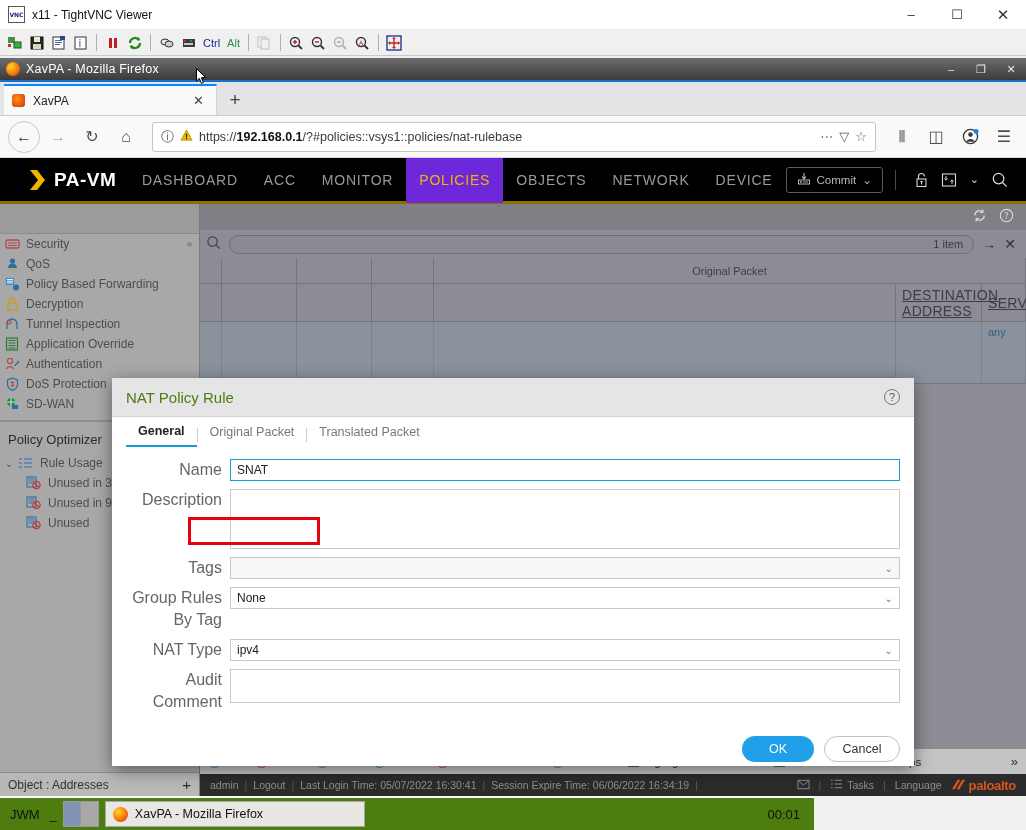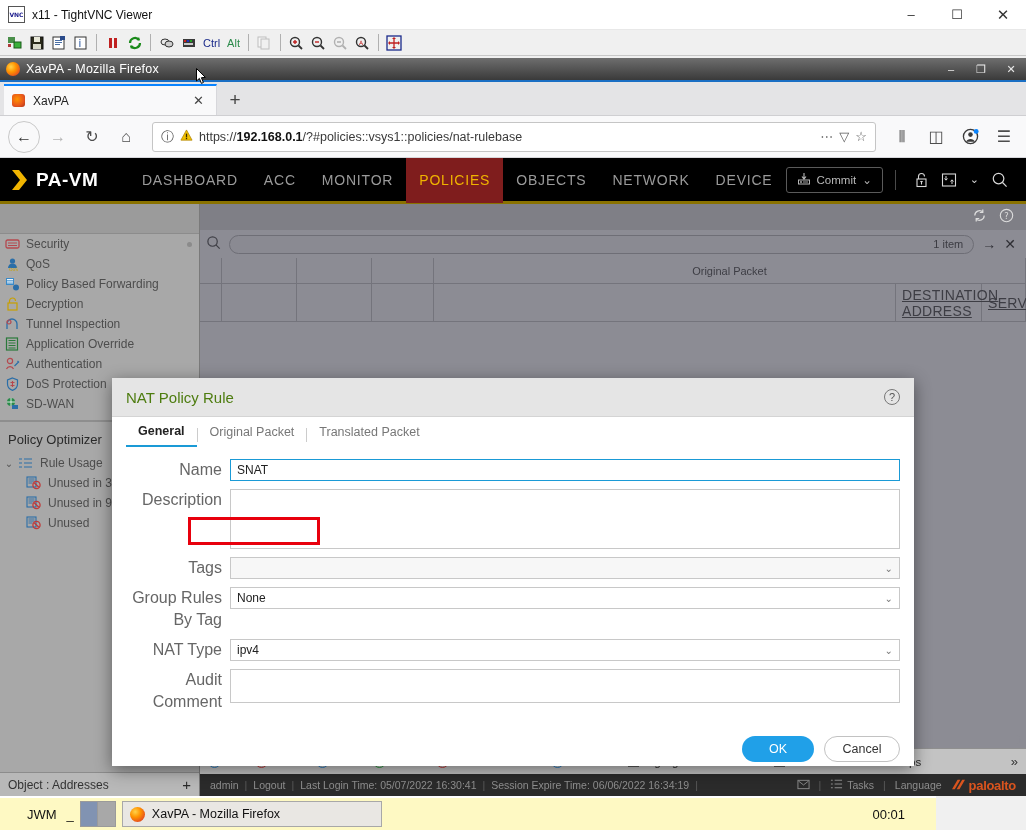--- a/index.html
+++ b/index.html
@@ -103,33 +103,33 @@
   #urlbar .ub-text b { font-weight: 700; color: #111; }
   #urlbar .ub-ic { color: #5a5a5a; font-size: 13px; flex: none; }
   #ff-navright { display: flex; align-items: center; gap: 6px; }
   #ff-navright .nav-btn { width: 28px; }
 
   
   #panos { flex: 1; display: flex; flex-direction: column; position: relative; overflow: hidden; }
 
   #panos-header {
     height: 46px; background: #000000; display: flex; align-items: center;
-    padding-left: 10px; flex: 0 0 46px; border-bottom: 3px solid #8a7200;
+    padding-left: 28px; flex: 0 0 46px; border-bottom: 3px solid #8a7200;
   }
   #panos-logo { display: flex; align-items: center; gap: 7px; width: 190px; }
   #panos-logo .logo-mark {
     width: 19px; height: 22px; position: relative;
   }
   #panos-logo .logo-text { color: #fff; font-size: 19px; font-weight: 700; letter-spacing: .5px; }
   #panos-nav { display: flex; align-items: center; height: 46px; }
   .pnav {
     height: 46px; padding: 0 13px; display: flex; align-items: center;
     color: #9a9a9a; font-size: 14px; letter-spacing: .8px;
   }
-  .pnav.active { color: #f0b400; background: #7f1d1d; }
+  .pnav.active { color: #f0b400; background: #6d28d9; }
   #panos-header-right { margin-left: auto; display: flex; align-items: center; gap: 0; padding-right: 12px; }
   #commit-btn {
     border: 1px solid #5a5a5a; border-radius: 3px; height: 26px; padding: 0 10px;
     display: flex; align-items: center; gap: 6px; color: #b9b9b9; font-size: 11.5px;
   }
   .hdr-sep { width: 1px; height: 20px; background: #4a4a4a; margin: 0 12px; }
   .hdr-ic { color: #d8d8d8; font-size: 14px; padding: 0 6px; display: flex; align-items: center; }
 
   #panos-body { flex: 1; display: flex; min-height: 0; position: relative; }
 
@@ -276,23 +276,23 @@
     font-size: 12.5px; display: flex; align-items: center; justify-content: center; border: none;
   }
   .btn-secondary {
     width: 76px; height: 26px; border-radius: 13px; background: #fff; color: #333;
     font-size: 12.5px; display: flex; align-items: center; justify-content: center;
     border: 1px solid #c2c2c2;
   }
 
   
   #taskbar {
-    position: absolute; left: 0; top: 796px; width: 936px; height: 34px;
-    background: #fef9c3; border-top: 2px solid #fff; display: flex; align-items: center;
-    padding: 0 23px; gap: 6px;
+    position: absolute; left: 0; top: 796px; width: 814px; height: 34px;
+    background: #4d7c0f; border-top: 2px solid #fff; display: flex; align-items: center;
+    padding: 0 6px; gap: 6px;
   }
   #taskbar .jwm { font-size: 13px; color: #111; padding: 0 4px; }
   #taskbar .jwm-min { font-size: 13px; color: #111; }
   #desk-pager { display: flex; width: 36px; height: 26px; border: 1px solid #9a9a9a; }
   #desk-pager div { flex: 1; border-right: 1px solid #9a9a9a; }
   #desk-pager div.on { background: #8193b2; }
   #desk-pager div:last-child { border-right: none; background:#a8a8a8; }
   #task-btn {
     height: 26px; width: 260px; background: #e9e7e3; border: 1px solid #a8a8a8;
     display: flex; align-items: center; padding: 0 7px; gap: 7px; font-size: 12.5px; color: #111;
@@ -745,20 +745,29 @@
             <div class="th" style="flex:1;">Original Packet</div>
           </div>
           <div class="tbl-sub-row">
             <div class="th" style="width:22px;"></div>
             <div class="th" style="width:75px;"></div>
             <div class="th" style="width:75px;"></div>
             <div class="th" style="width:62px;"></div>
             <div class="th" style="flex:1;"></div>
             <div class="th" style="width:86px;">DESTINATION ADDRESS</div>
             <div class="th" style="width:44px;">SERVICE</div>
+          </div>
+          <div class="tbl-data-row">
+            <div class="td" style="width:22px;"></div>
+            <div class="td" style="width:75px;"></div>
+            <div class="td" style="width:75px;"></div>
+            <div class="td" style="width:62px;"></div>
+            <div class="td" style="flex:1;"></div>
+            <div class="td" style="width:86px;"></div>
+            <div class="td" style="width:44px;">any</div>
           </div>
           <div id="hscroll">
             <div class="thumb"></div>
           </div>
         </div>
 
         <div id="bottom-toolbar">
           <div class="bt-item">
             <span class="bt-circ" style="border-color:#2f7fc4;color:#2f7fc4;">+</span>
             <span>Add</span>

